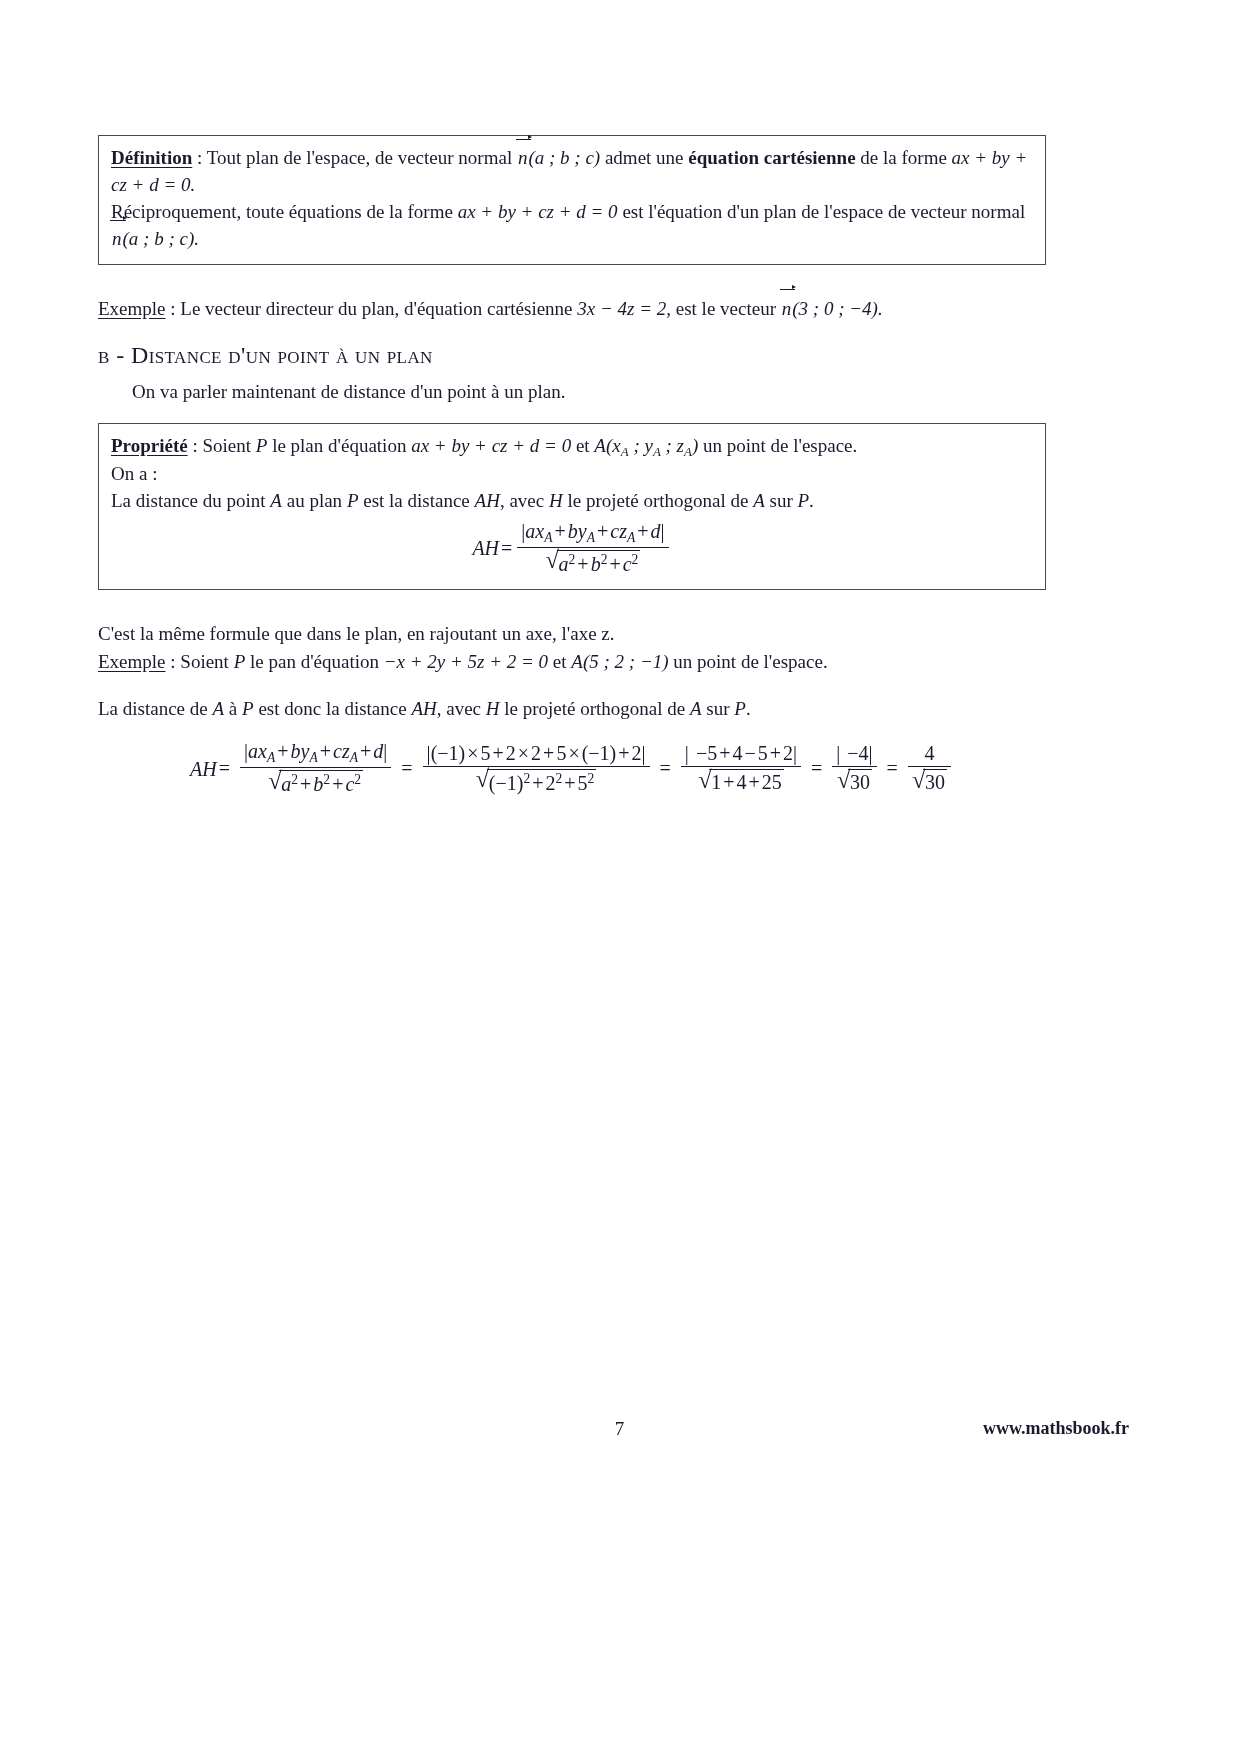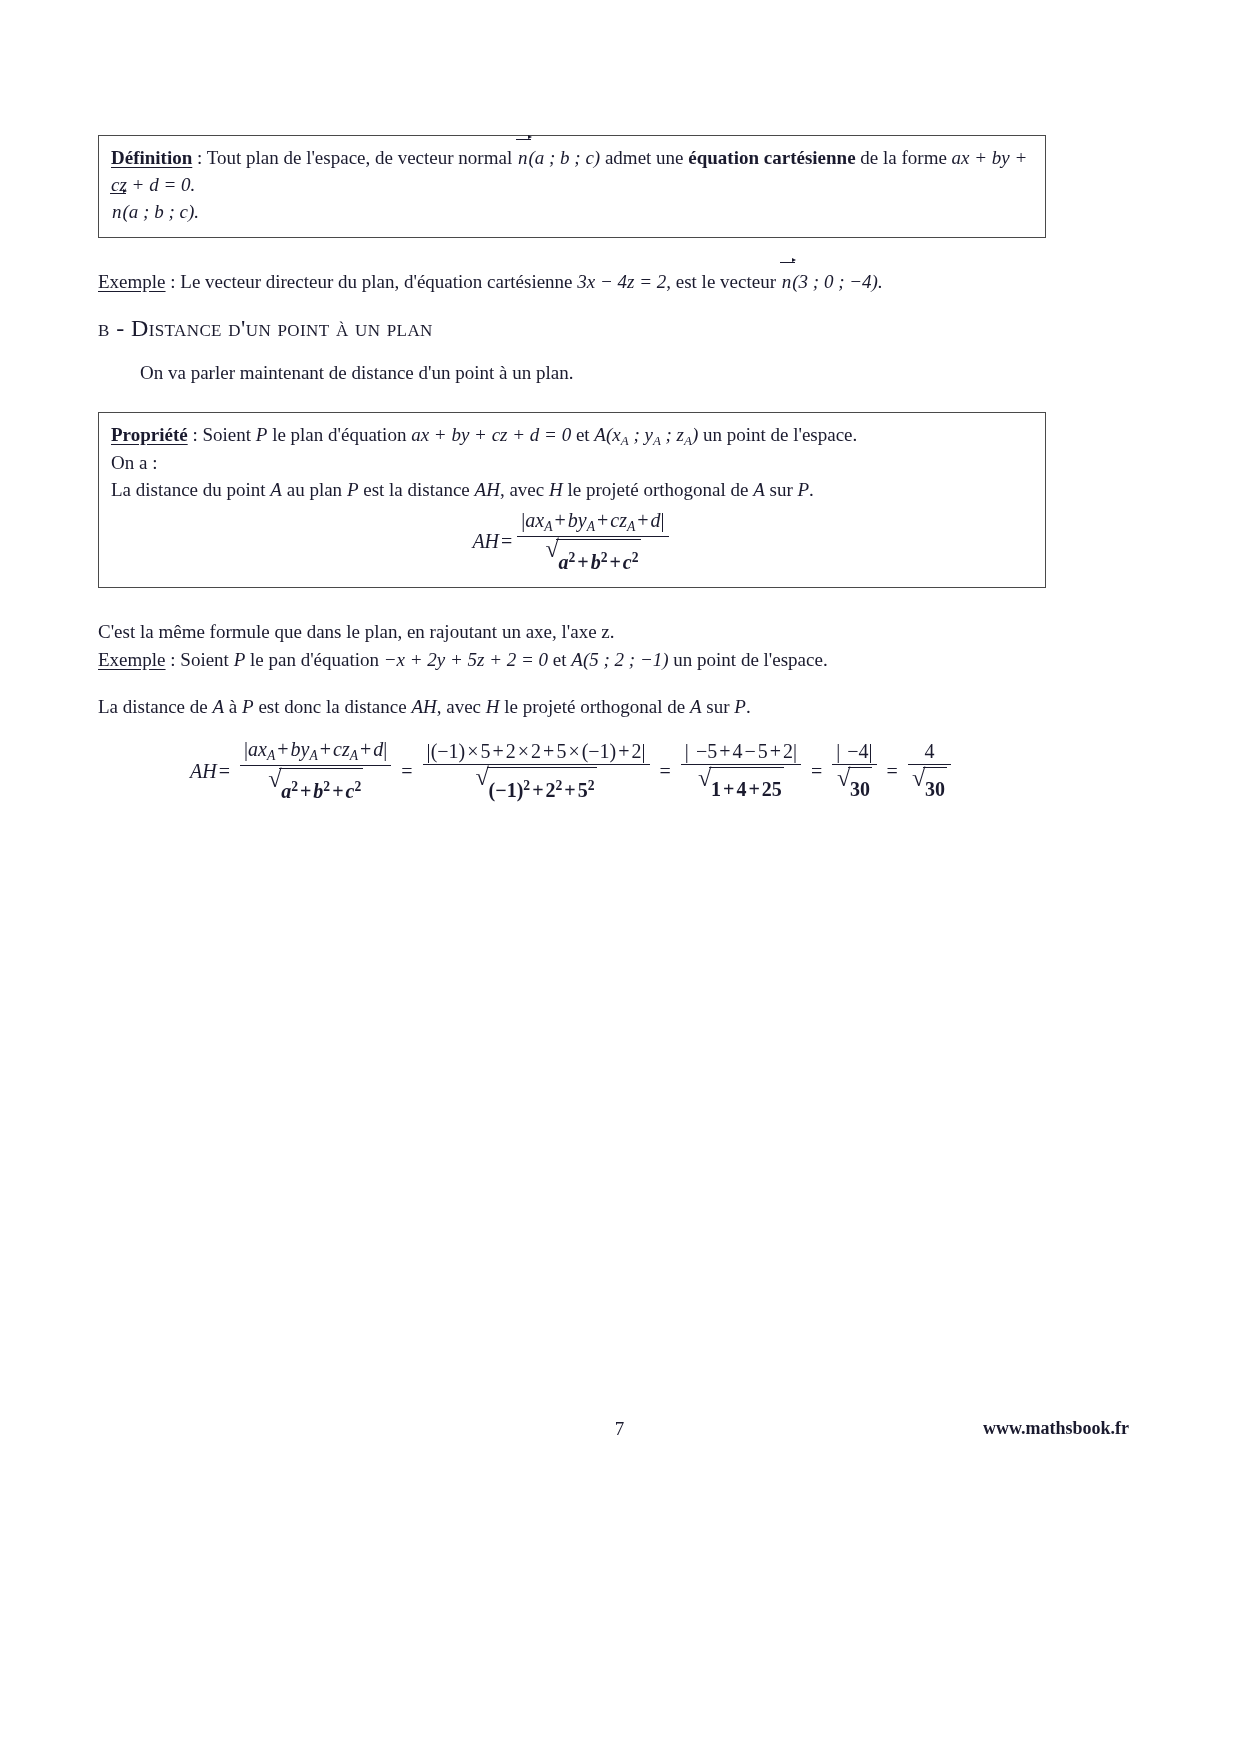--- a/index.html
+++ b/index.html
@@ -99,22 +99,21 @@
   
   .sqrt {
     display: inline-block;
     position: relative;
     padding-left: 11px;
     white-space: nowrap;
   }
   .sqrt > .radicand {
     display: inline-block;
     border-top: 1.0px solid #1a1a2e;
-    padding: 10px 2px 0 2px;
-    font-weight: bold;
+    padding: 1px 2px 0 2px;
   }
   .sqrt > .sign {
     position: absolute;
     left: 0;
     top: -0.06em;
     font-size: 1.22em;
     line-height: 1;
   }
 
   
@@ -153,21 +152,21 @@
     font-size: 24px;
     font-variant: small-caps;
     letter-spacing: 0.4px;
     margin: 0;
     font-weight: 400;
   }
   .section-head .lead { text-transform: lowercase; }
 
   .indent-par {
     font-size: 19px;
-    margin: 8px;
+    margin: 0;
     padding-left: 34px;
   }
 
   .centered-eq {
     text-align: center;
     font-size: 20px;
     margin: 0;
   }
   .display-eq {
     text-align: center;
@@ -198,20 +197,21 @@
 </head>
 <body>
 
 <div class="page">
 
   <div class="content">
 
     <div class="framebox">
       <p class="line"><span class="underlined-lead">Définition</span><span> : </span><span>Tout plan de l'espace, de vecteur normal </span><span class="vec">n</span><span class="mi">(a ; b ; c)</span><span> admet une </span><b>équation cartésienne</b><span> de la forme </span><span class="mi">ax + by +</span></p>
       <p class="line"><span class="mi">cz + d = 0.</span></p>
+      <p class="line"><span>Réciproquement, toute équations de la forme </span><span class="mi">ax + by + cz + d = 0</span><span> est l'équation d'un plan de l'espace de vecteur normal</span></p>
       <p class="line"><span class="vec">n</span><span class="mi">(a ; b ; c).</span></p>
     </div>
 
     <div class="gap-lg"></div>
 
     <p class="body-line"><span class="ul-word">Exemple</span><span> : </span><span>Le vecteur directeur du plan, d'équation cartésienne </span><span class="mi">3x − 4z = 2</span><span>, est le vecteur </span><span class="vec">n</span><span class="mi">(3 ; 0 ; −4).</span></p>
 
     <div class="gap-md"></div>
 
     <p class="section-head"><span class="lead">b</span><span> - </span><span>Distance d'un point à un plan</span></p>

